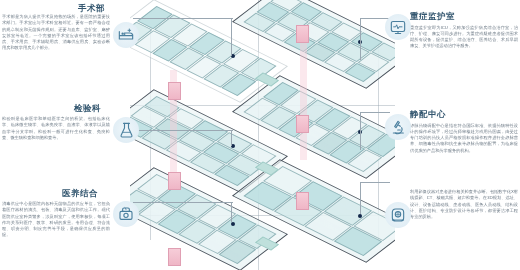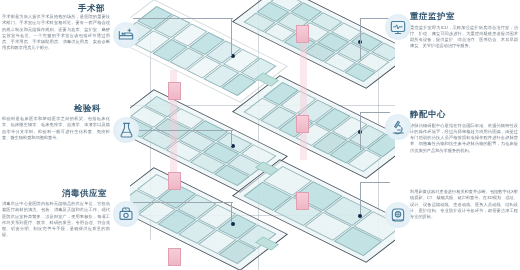--- a/index.html
+++ b/index.html
@@ -347,21 +347,21 @@
   <div class="floattitle" style="left:74px;top:103px;">检验科</div>
   <div class="panel left" style="top:116px;">
     <p class="pbody">检验科是临床医学和基础医学之间的桥梁。包括临床化学、临床微生物学、临床免疫学、血液学、体液学以及输血学等分支学科。检验科一般可进行生化检查、免疫检查、微生物检查和细胞检查等。</p>
   </div>
 
   <div class="panel right" style="top:103px;">
     <div class="ptitle">静配中心</div>
     <p class="pbody">静脉药物调配中心是指在符合国际标准、依据药物特性设计的操作环境下，经过药师审核处方或用药医嘱，由受过专门培训的药技人员严格按照标准操作程序进行全静脉营养、细胞毒性药物和抗生素等静脉药物的配置，为临床提供优质的产品和药学服务的机构。</p>
   </div>
 
-  <div class="floattitle" style="left:62px;top:188px;">消毒供应室</div>
+  <div class="floattitle" style="left:62px;top:188px;">医养结合</div>
   <div class="panel left" style="top:201px;">
     <p class="pbody">消毒供应中心是医院内各种无菌物品的供应单位，它担负着医疗器材的清洗、包装、消毒及灭菌和供应工作。现代医院供应室种类繁多，涉及科室广，使用率极快，每项工作均关系到医疗、教学、科研的质量。专用合理、符合流程、职责分明、制度完善等手段，是确保供应质量的前提。</p>
   </div>
 
   <div class="panel right" style="top:189px;">
     <p class="pbody">利用影像仪器对患者进行相关检查并诊断。包括数字化X射线摄影、CT、核磁共振、超声检查等。在3D规划、选址、设计、设备运输动线、患者动线、医务人员动线、结构设计、医护结构、专业防护设计等各环节，都需要洁净工程专业的贡献。</p>
   </div>
 
 </div>
 

